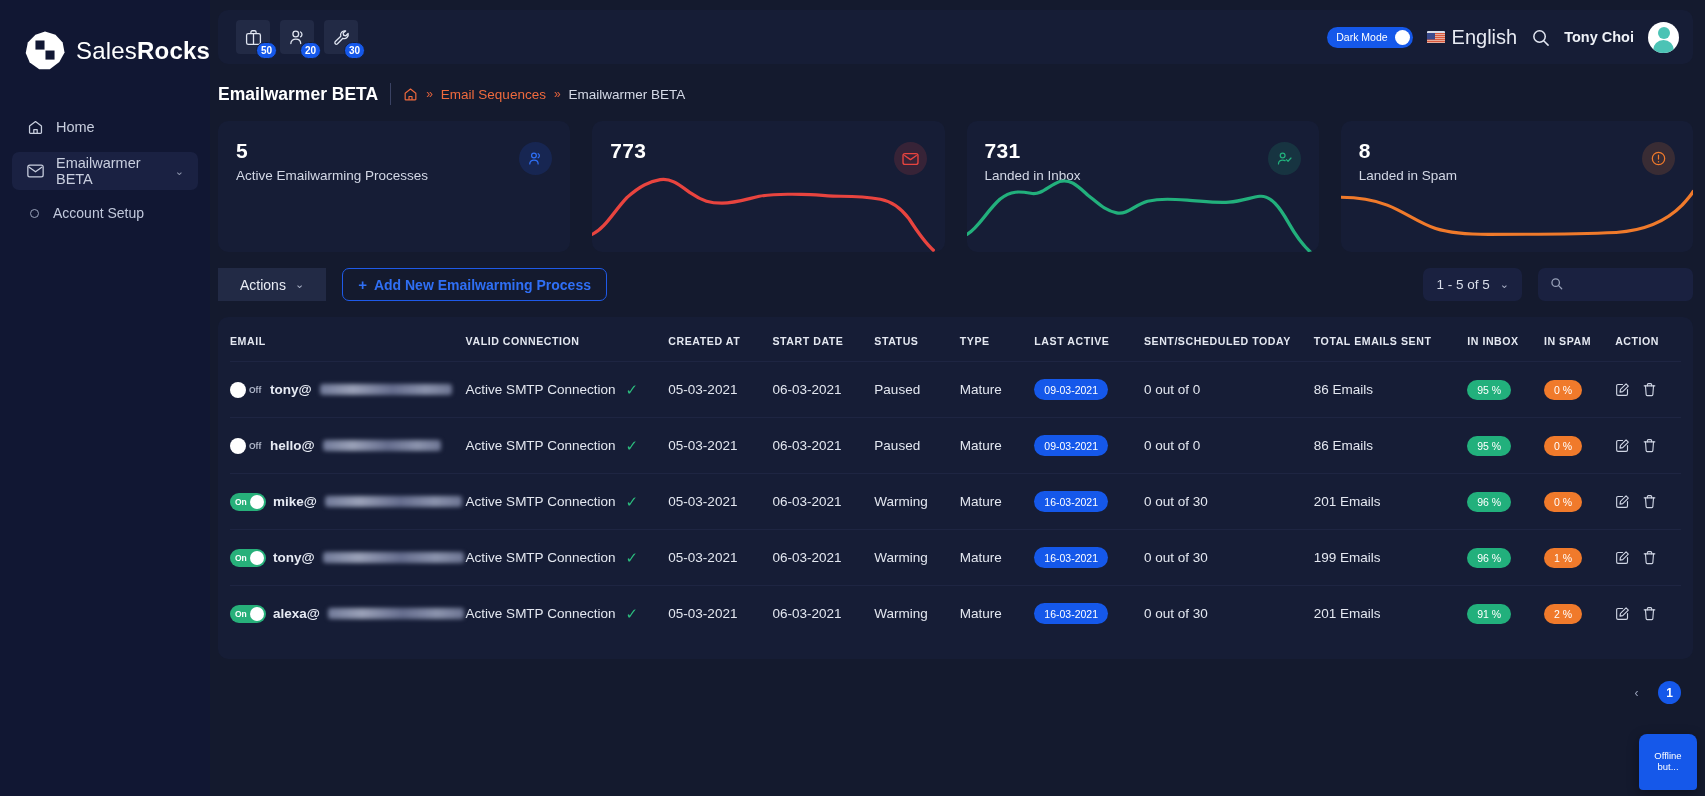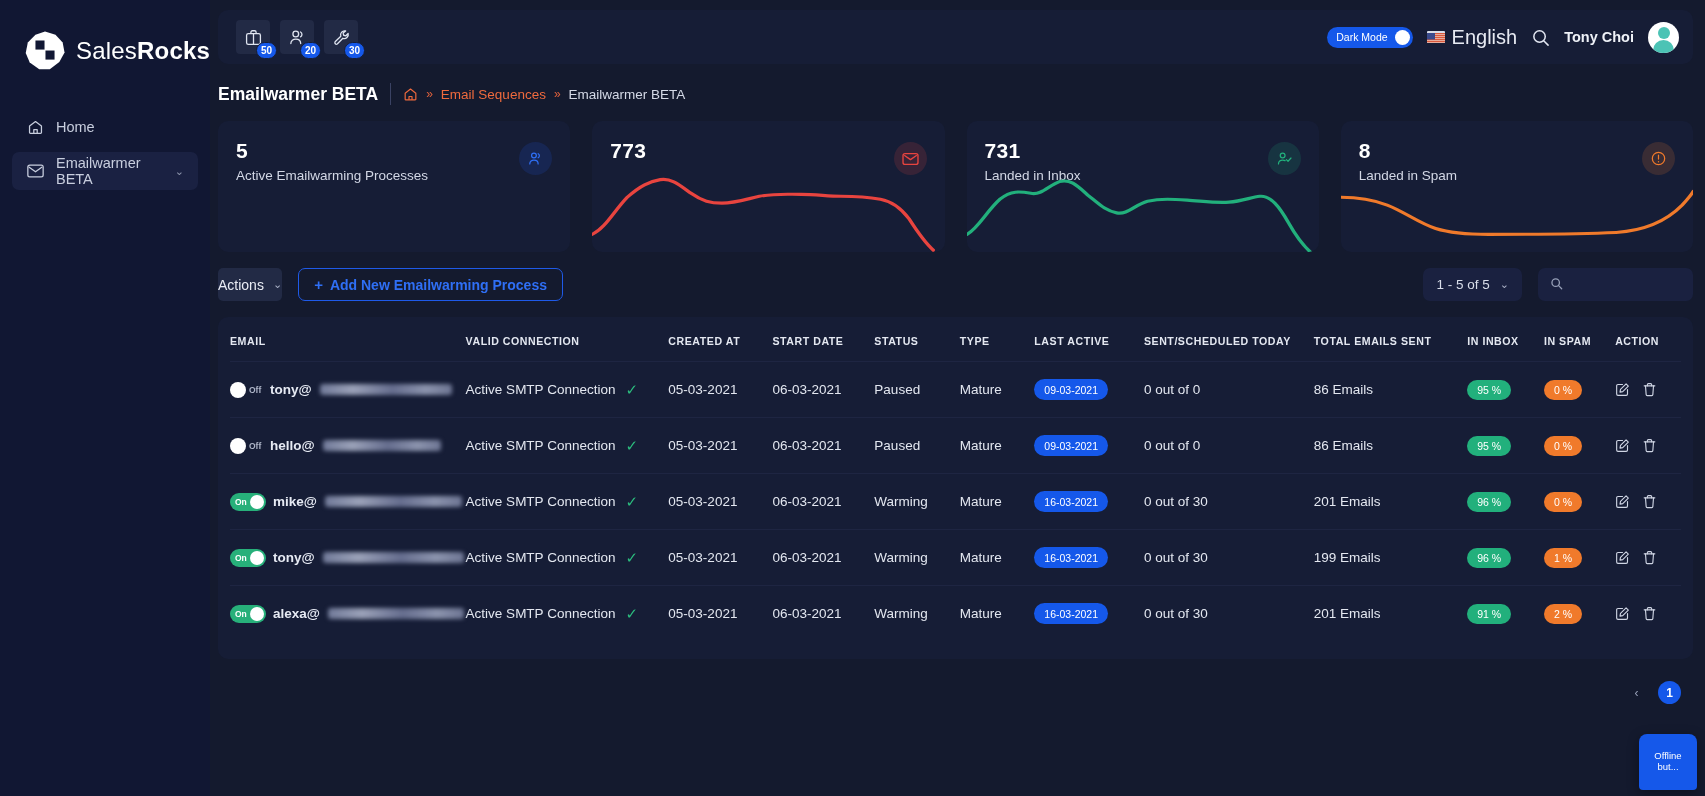--- a/index.html
+++ b/index.html
@@ -117,21 +117,21 @@
     position: absolute; right: 18px; top: 21px;
     width: 33px; height: 33px; border-radius: 50%;
     display: flex; align-items: center; justify-content: center;
   }
   .spark { position: absolute; left: 0; bottom: 0; width: 100%; height: 88px; }
 
   
   .toolbar { display: flex; align-items: center; padding: 16px 12px 0 8px; }
   .btn-actions {
     background: #222a45; color: #e9ecf4; font-size: 14px;
-    height: 33px; border-radius: 5px; padding: 0 0;
+    height: 33px; border-radius: 0; padding: 0 22px;
     display: flex; align-items: center; gap: 9px; cursor: pointer;
   }
   .btn-add {
     margin-left: 16px; height: 33px; border-radius: 7px;
     border: 1px solid #1f5ae8; color: #2f6ff5; background: transparent;
     font-size: 14px; font-weight: 600; padding: 0 15px;
     display: flex; align-items: center; gap: 7px; cursor: pointer;
   }
   .tool-right { margin-left: auto; display: flex; align-items: center; gap: 16px; }
   .pager {
@@ -261,20 +261,24 @@
           <svg viewBox="0 0 20 16" width="17" height="14" fill="none" stroke="#c8cede" stroke-width="1.5" stroke-linejoin="round">
             <rect x="1" y="1.2" width="18" height="13.6" rx="2.2"></rect>
             <path d="M2.2 3.2 L10 9 L17.8 3.2"></path>
           </svg>
         </span>
         <span>Emailwarmer BETA</span>
         <span class="nav-chevron">⌄</span>
       </div>
 
 
+      <div class="nav-sub">
+        <span class="dot-o"></span>
+        <span>Account Setup</span>
+      </div>
     </nav>
   </aside>
 
   <section class="main">
 
     <div class="topbar">
       <div class="qbtns">
         <div class="qbtn">
           <svg viewBox="0 0 22 22" width="19" height="19" fill="none" stroke="#dfe4f0" stroke-width="1.5" stroke-linejoin="round">
             <rect x="3" y="6.5" width="16" height="12.5" rx="2"></rect>

